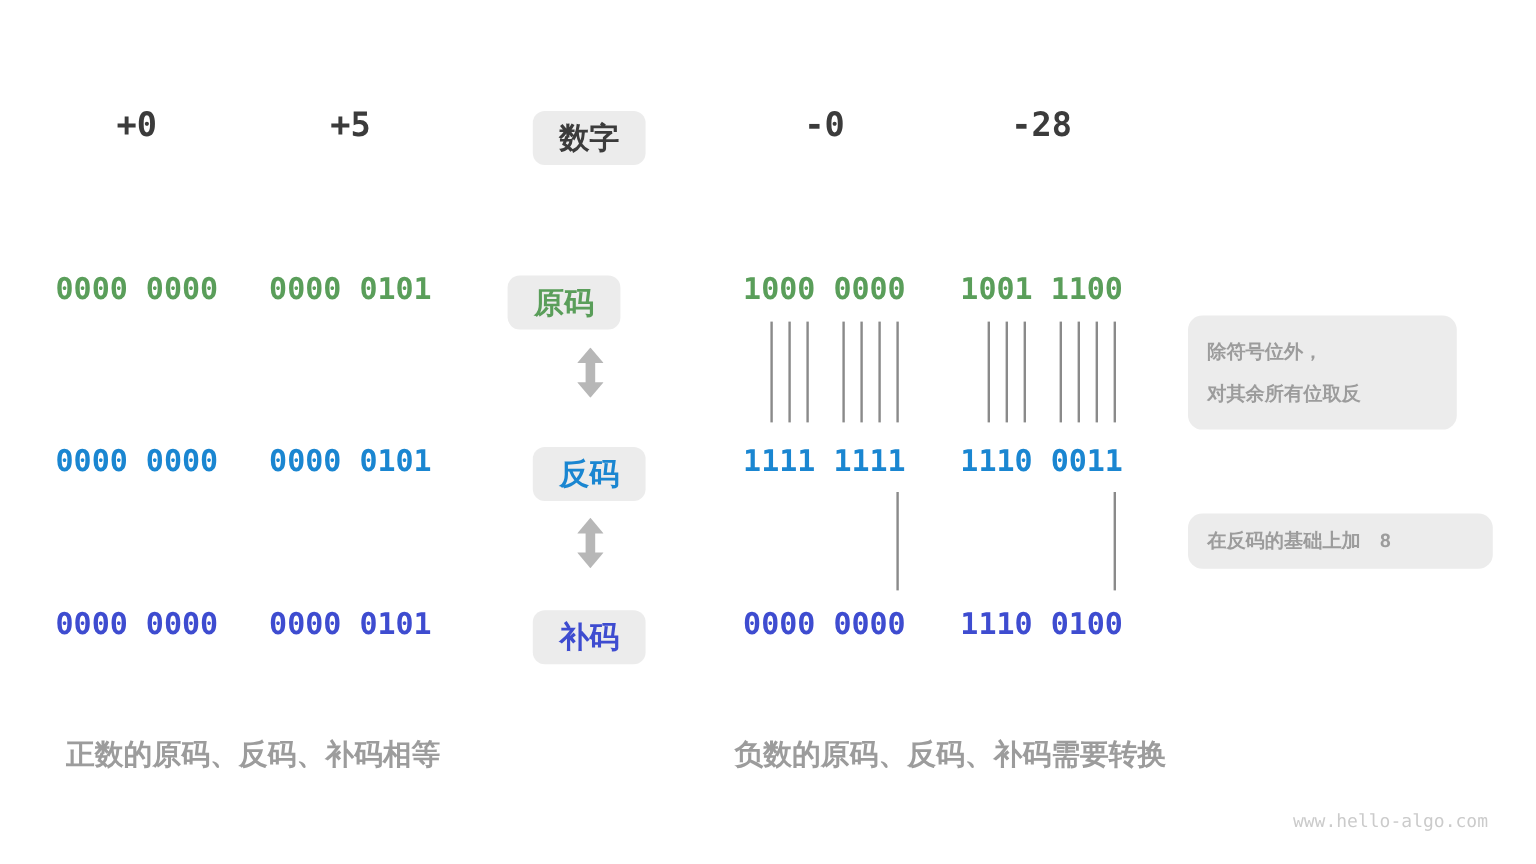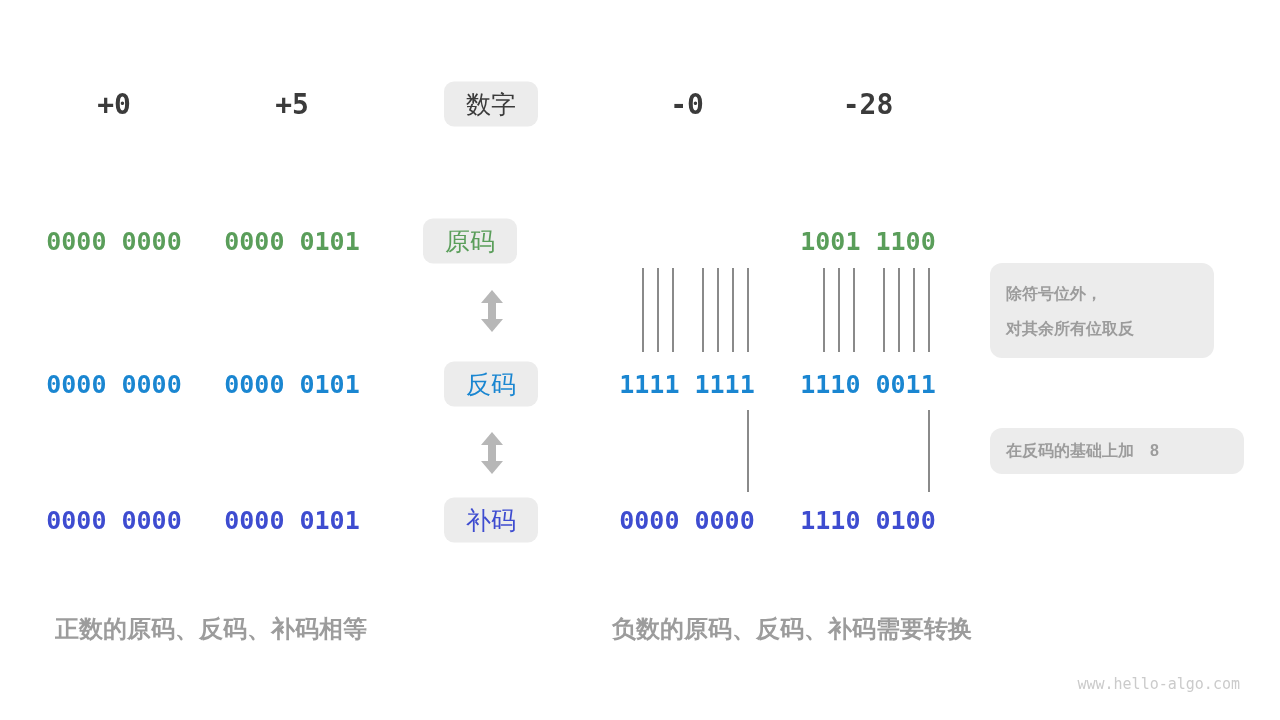--- a/index.html
+++ b/index.html
@@ -11,21 +11,21 @@
   .mono { font-family:"DejaVu Sans Mono", monospace; font-weight:bold; }
   .hdr { font-size:28px; color:var(--ink); }
   .bin { font-size:25px; }
   .ink    { color:var(--ink); }
   .green  { color:var(--green); }
   .blue   { color:var(--blue); }
   .indigo { color:var(--indigo); }
   .chip {
     width:94px; height:45px; border-radius:10px; background:var(--chip_bg);
     display:flex; align-items:center; justify-content:center;
-    font-weight:normal; font-size:25px;
+    font-weight:bold; font-size:25px;margin-top:11px;
   }
   .note {
     background:var(--chip_bg); border-radius:12px;
     color:var(--gray_text); font-weight:bold; font-size:16px;
     white-space:nowrap;
   }
   .note-lines { padding:13px 16px; line-height:35px; }
   .caption { color:var(--gray_text); font-weight:bold; font-size:24px; white-space:nowrap;text-align:center; }
   .tickgroup { width:0; }
   .tick { position:absolute; top:0; height:100%; width:1.5px; background:var(--line); }
@@ -44,20 +44,21 @@
     <span>数字</span>
   </div>
   <div class="abs cc mono hdr" style="left:687px; top:104px;">-0</div>
   <div class="abs cc mono hdr" style="left:868px; top:104px;">-28</div>
 
   <div class="abs cc mono bin green" style="left:114px; top:241px;">0000 0000</div>
   <div class="abs cc mono bin green" style="left:292px; top:241px;">0000 0101</div>
   <div class="abs chip cc green" style="left:470px; top:241px;text-align:center;">
     <span>原码</span>
   </div>
+  <div class="abs cc mono bin green" style="left:687px; top:241px;">1000 0000</div>
   <div class="abs cc mono bin green" style="left:868px; top:241px;">1001 1100</div>
 
   <div class="abs tickgroup" style="left:687px; top:268px; height:84px;">
     <i class="tick" style="left:-45px"></i>
       <i class="tick" style="left:-30px"></i>
       <i class="tick" style="left:-15px"></i>
     <i class="tick" style="left:15px"></i>
       <i class="tick" style="left:30px"></i>
       <i class="tick" style="left:45px"></i>
       <i class="tick" style="left:60px"></i>

